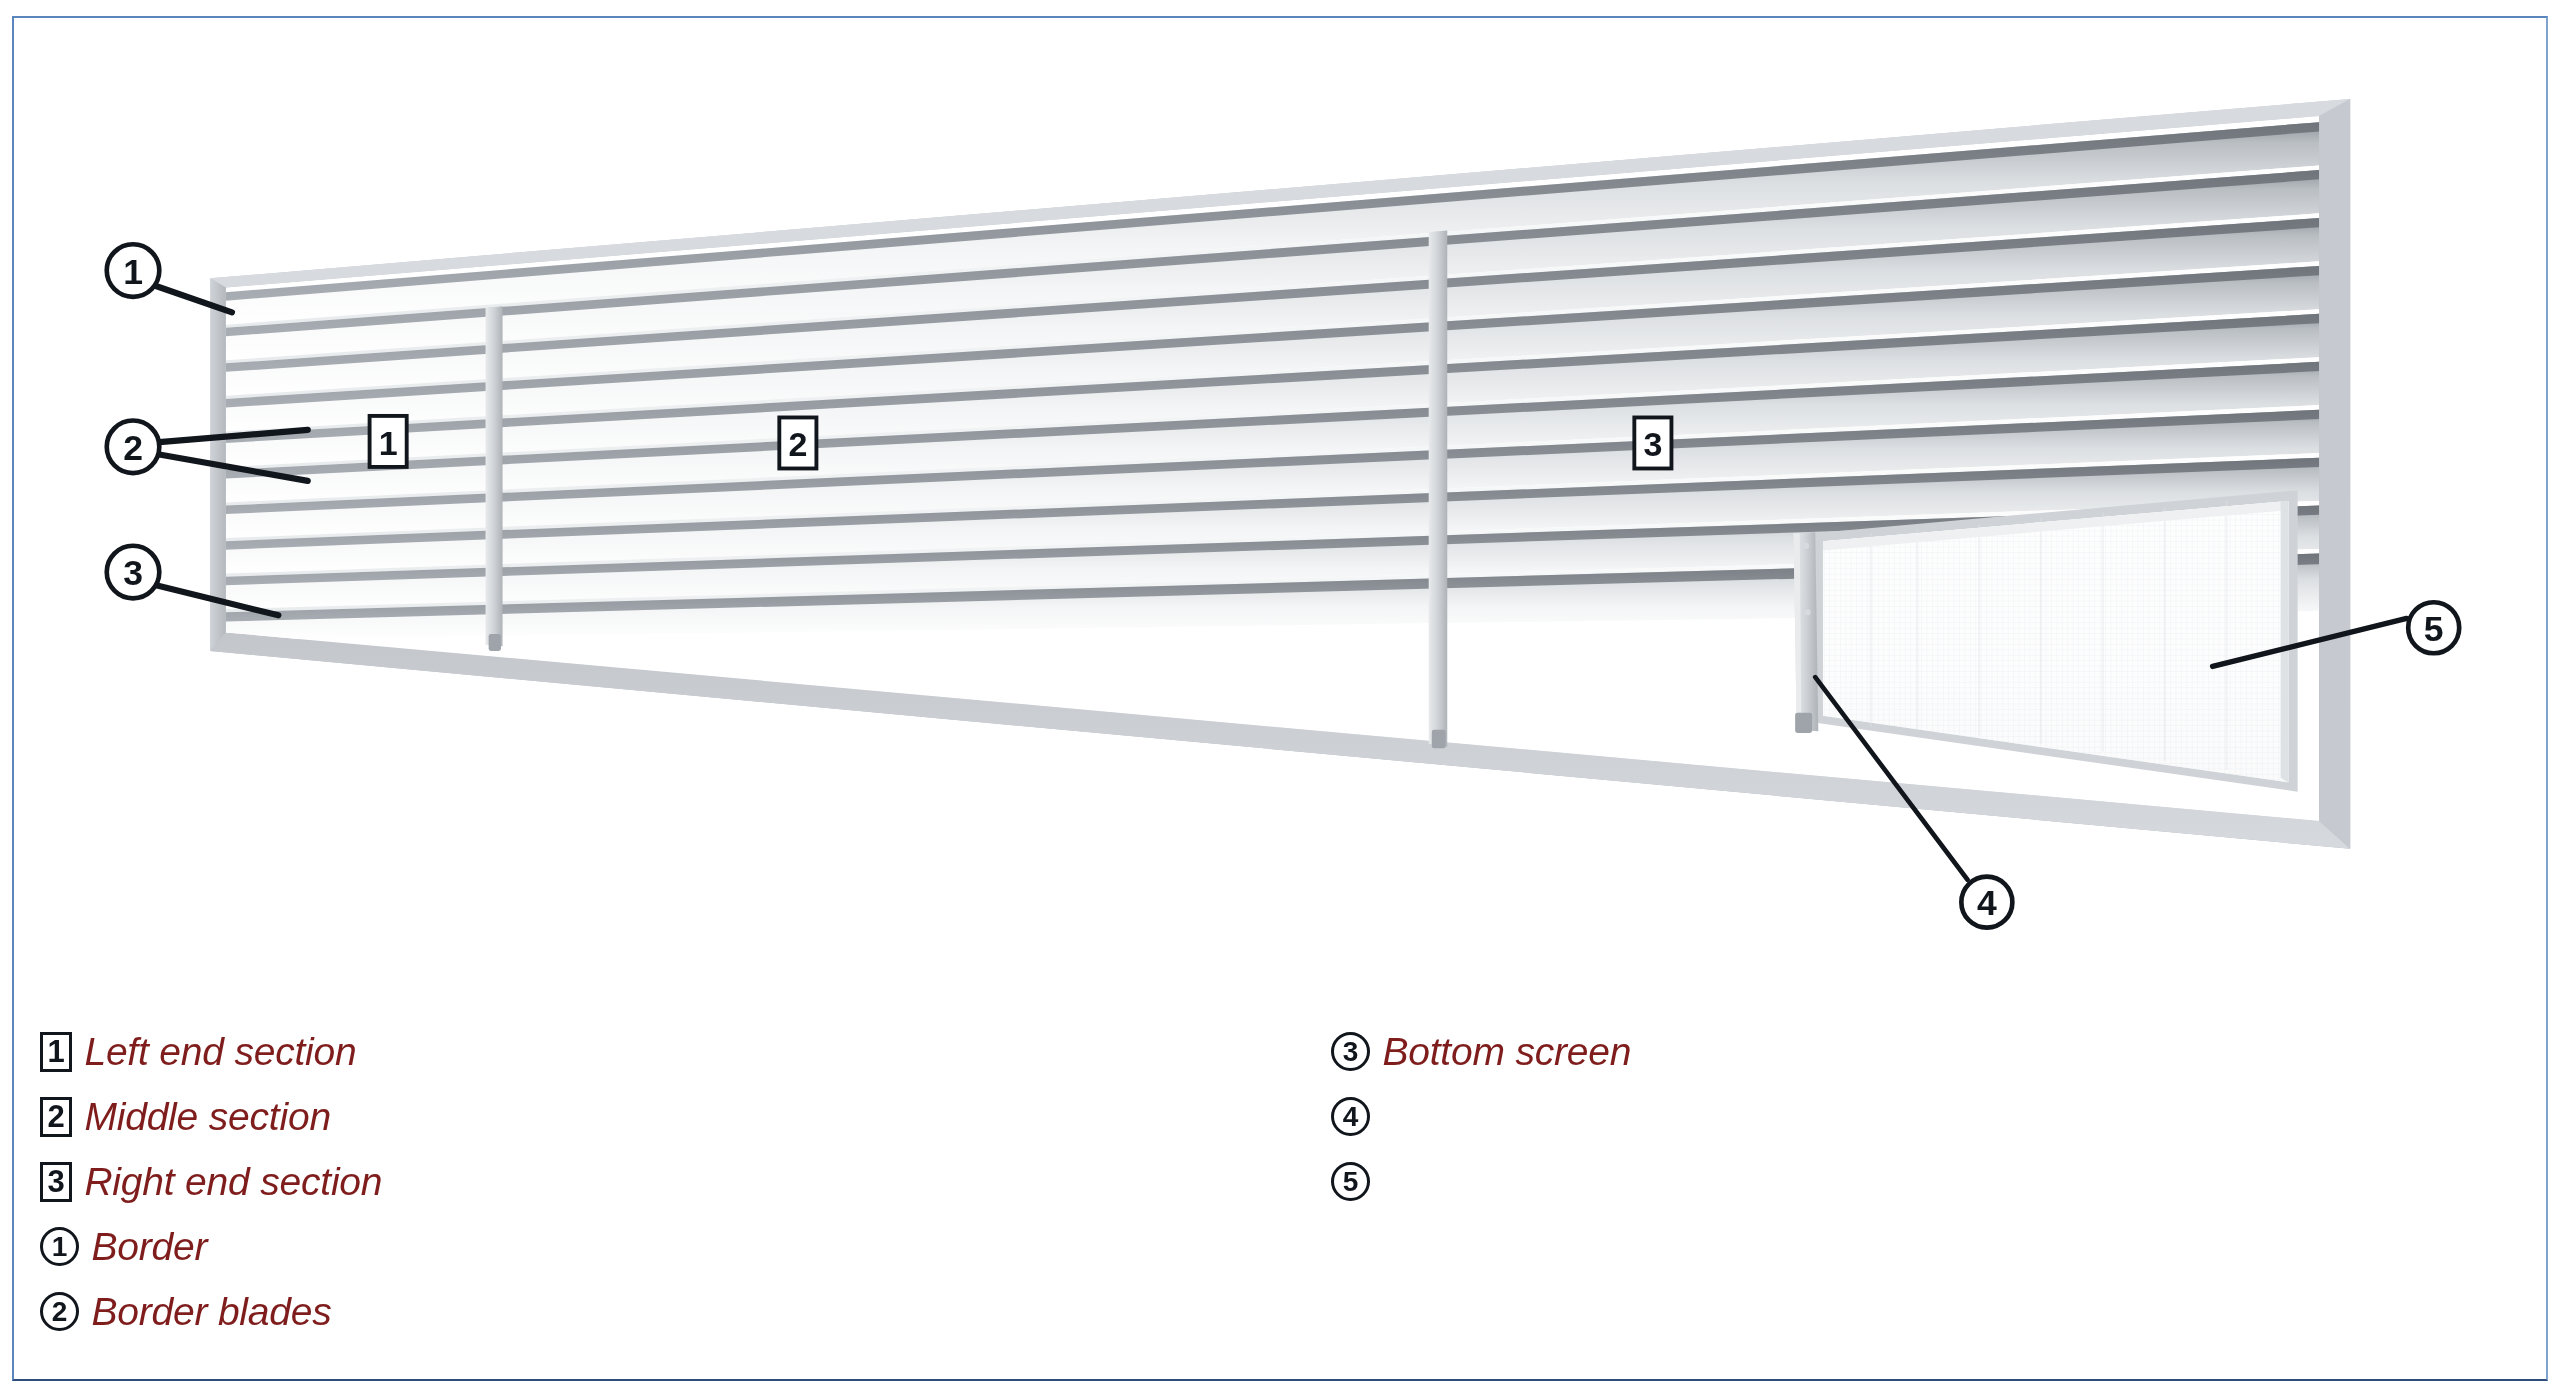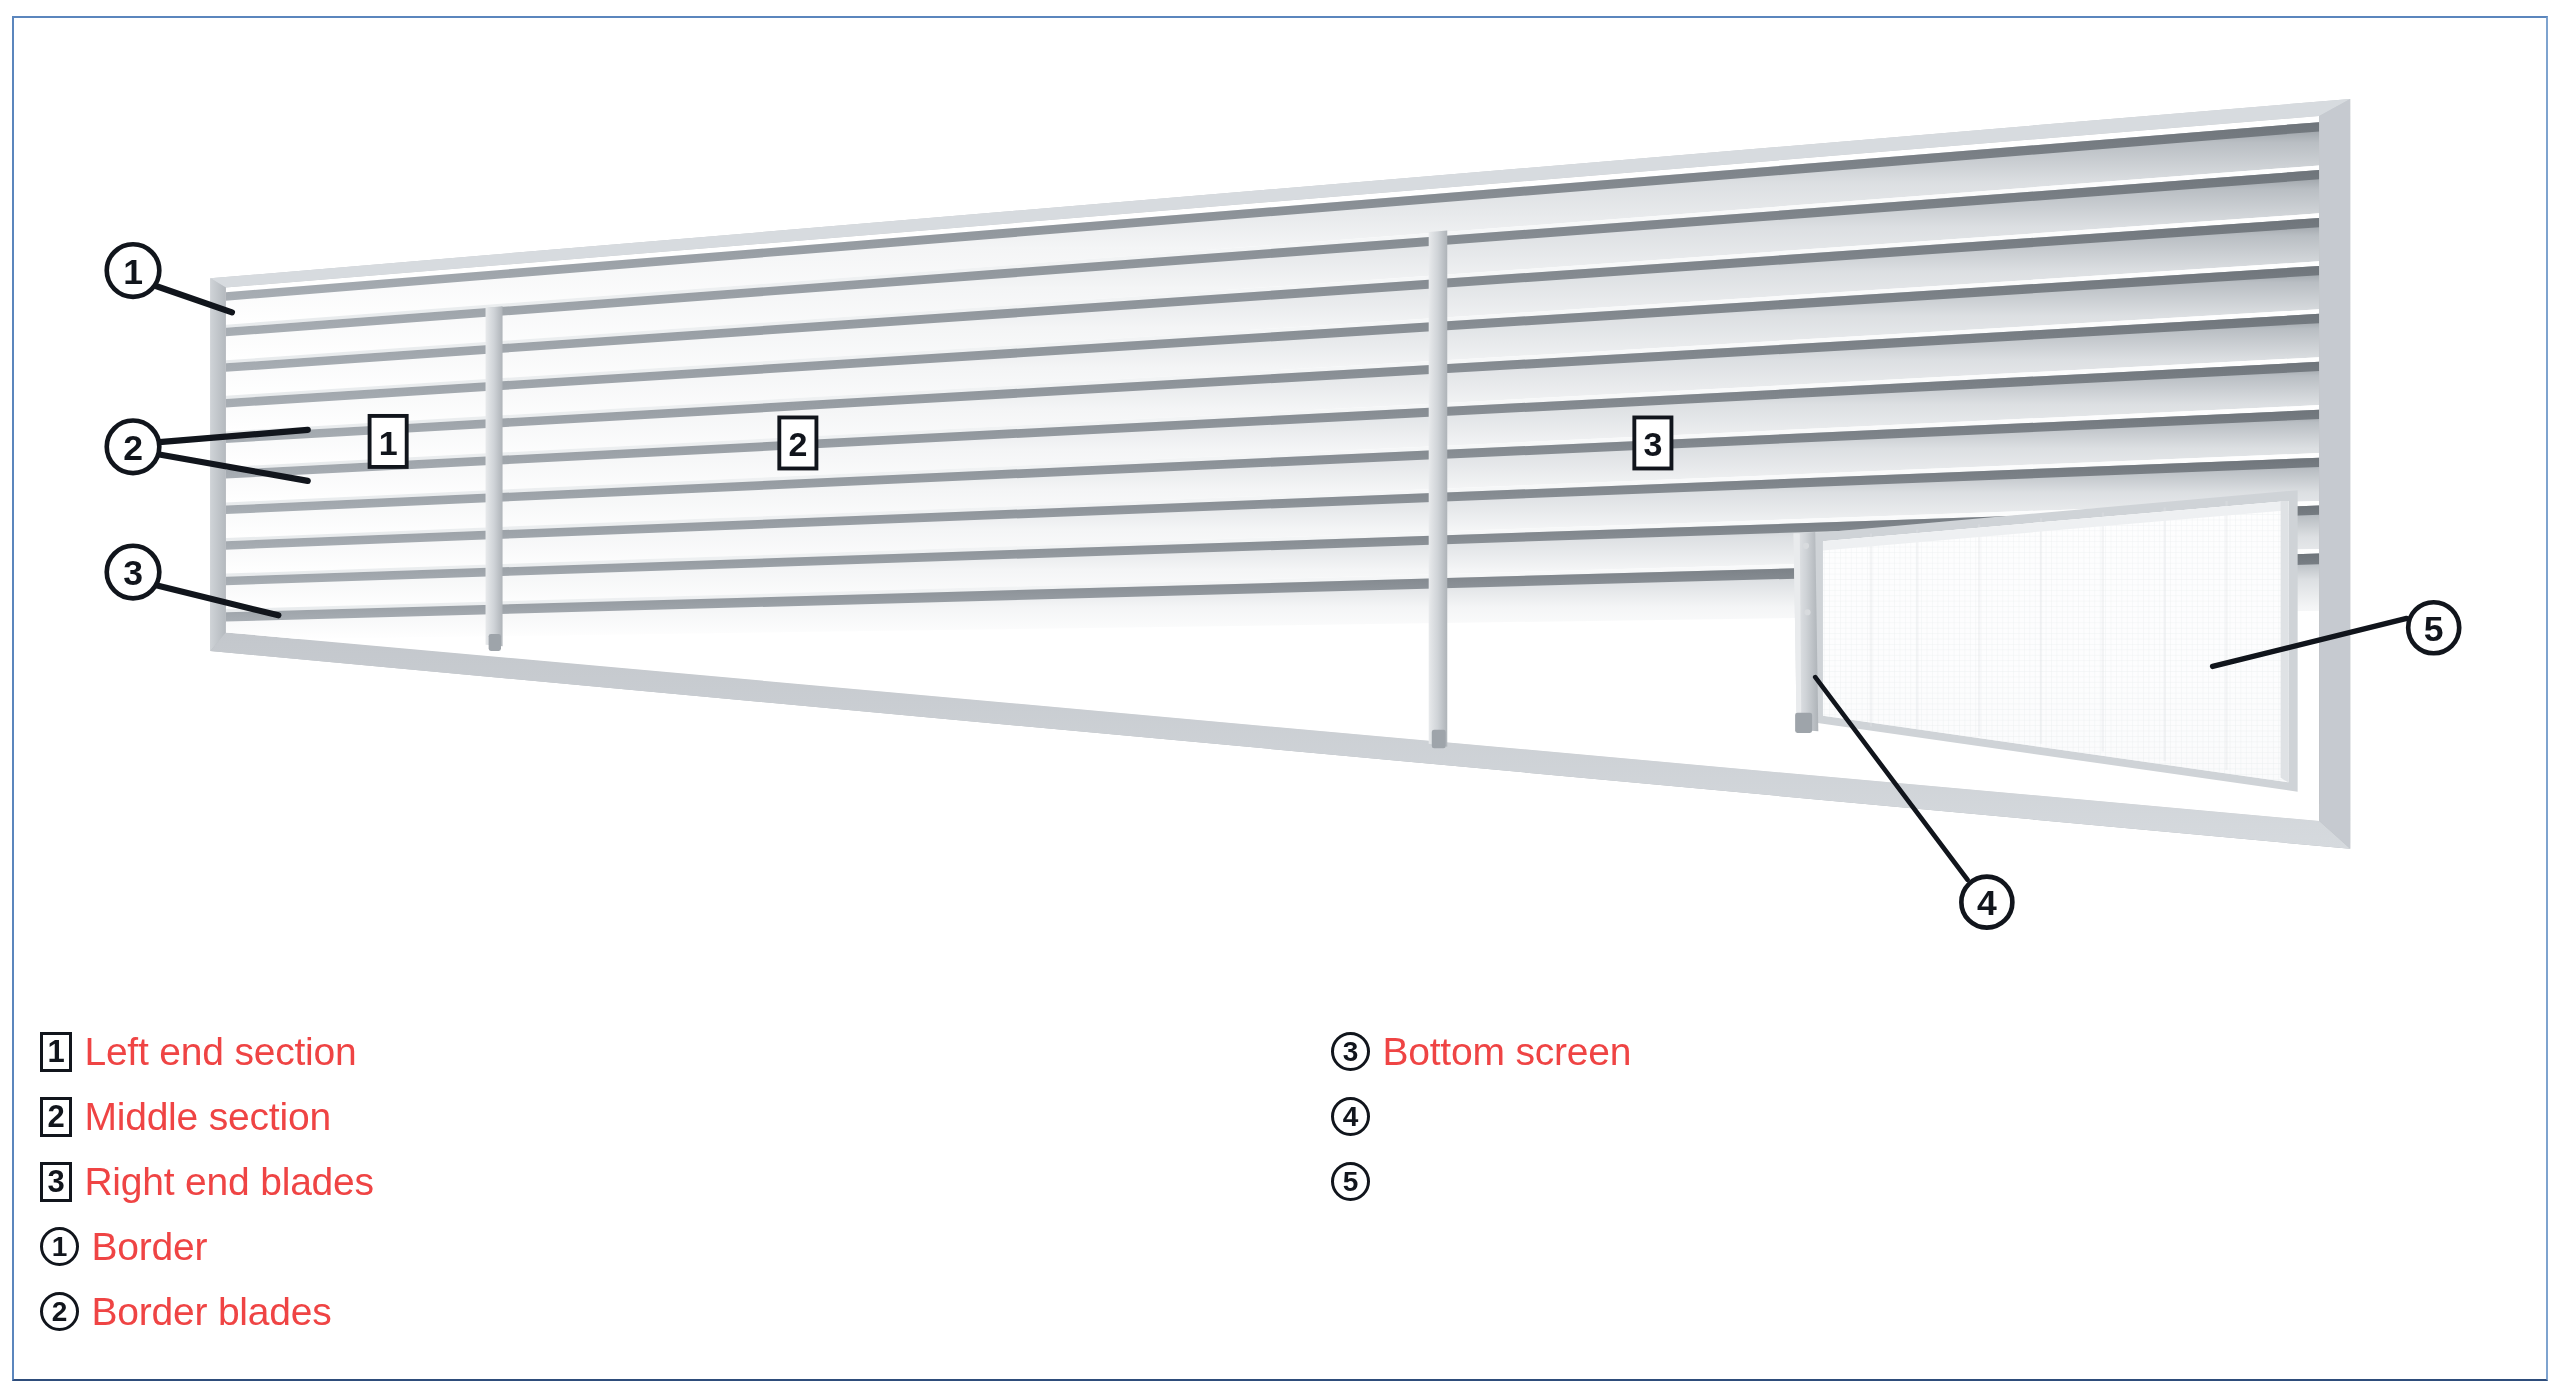--- a/index.html
+++ b/index.html
@@ -81,23 +81,24 @@
   }
   .legend-marker.circle {
     border: 3.1px solid #11151c;
     border-radius: 50%;
     width: 39px;
     height: 39px;
     font-size: 28px;
   }
   .legend-text {
     font-size: 39px;
-    color: #ef4444;
+    color: #7f1d1d;
     letter-spacing: -0.2px;
     white-space: nowrap;
+    font-style: italic;
   }
 
   
   .callout-num {
     font-family: "Liberation Sans", sans-serif;
     font-size: 46px;
     font-weight: 700;
     fill: #11151c;
   }
   .section-num {
@@ -338,21 +339,21 @@
         <span class="legend-text">Left end section</span>
       </div>
 
       <div class="legend-row">
         <span class="legend-marker box">2</span>
         <span class="legend-text">Middle section</span>
       </div>
 
       <div class="legend-row">
         <span class="legend-marker box">3</span>
-        <span class="legend-text">Right end blades</span>
+        <span class="legend-text">Right end section</span>
       </div>
 
       <div class="legend-row">
         <span class="legend-marker circle">1</span>
         <span class="legend-text">Border</span>
       </div>
 
       <div class="legend-row">
         <span class="legend-marker circle">2</span>
         <span class="legend-text">Border blades</span>

